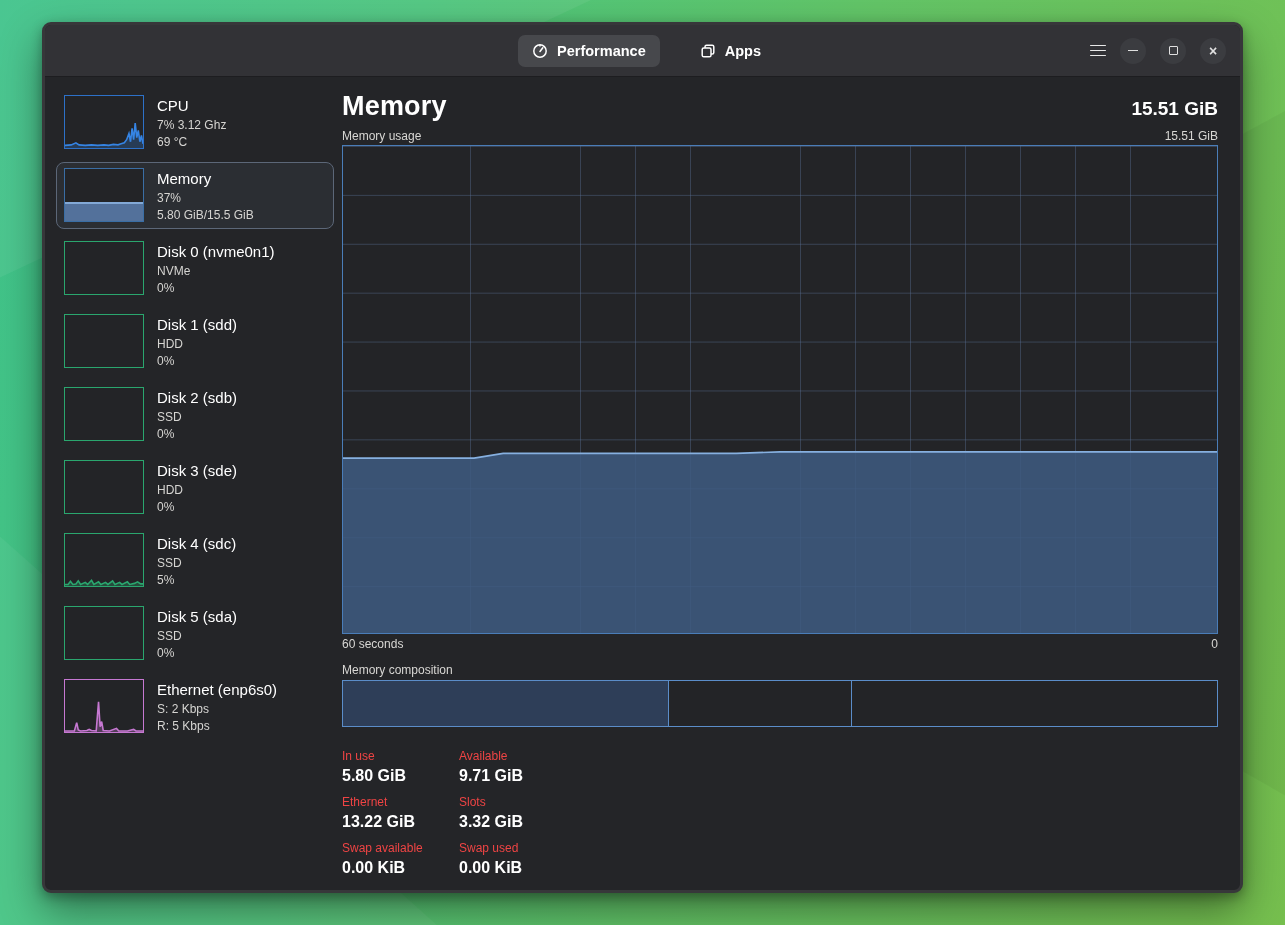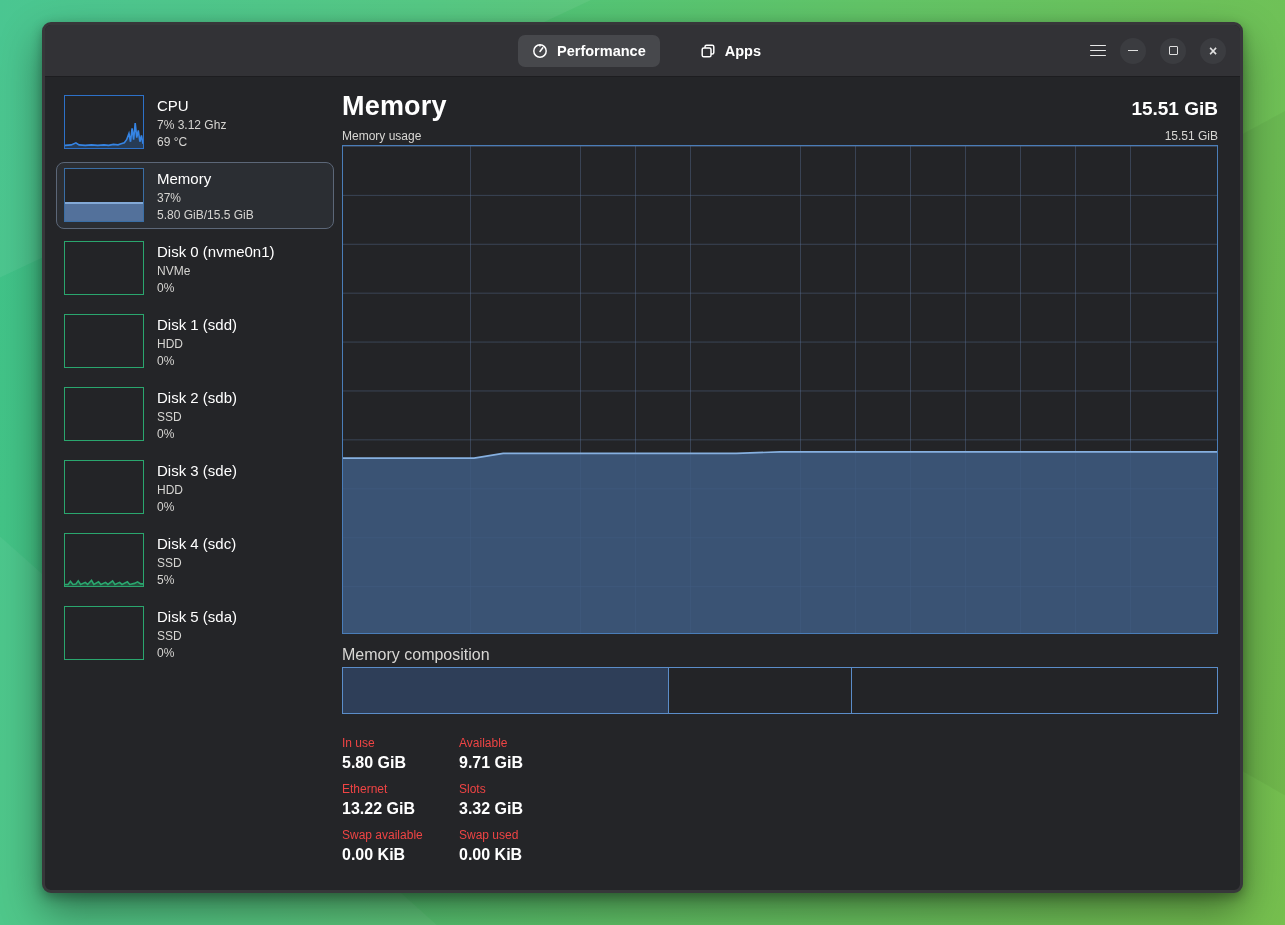--- a/index.html
+++ b/index.html
@@ -60,21 +60,21 @@
   .lbl-row { display:flex; justify-content:space-between; font-size:12px; color:#d8d7d4; margin-bottom:2px; }
   .usage-graph {
     height:489px; border:1px solid #4a7db8; background:#232427; position:relative;
     background-image:
       linear-gradient(to right, rgba(92,118,158,.38) 1px, transparent 1px),
       linear-gradient(to bottom, rgba(92,118,158,.38) 1px, transparent 1px);
     background-size:55px 48.9px; background-position:17px 0;
   }
   .usage-graph svg { position:absolute; inset:0; width:100%; height:100%; display:block; }
   .x-row { display:flex; justify-content:space-between; font-size:12px; color:#d8d7d4; margin-top:3px; }
-  .comp-label { font-size:16px; color:#d8d7d4; margin-top:12px; margin-bottom:3px; }
+  .comp-label { font-size:12px; color:#d8d7d4; margin-top:12px; margin-bottom:3px; }
   .comp-bar { height:47px; border:1px solid #5b8dc9; display:flex; background:#232427; }
   .comp-seg { height:100%; }
   .comp-seg + .comp-seg { border-left:1px solid #5b8dc9; }
   .comp-seg.filled { background:#2e3e58; }
 
   .stats-section { display:flex; margin-top:22px; }
   .stats-grid { display:grid; grid-template-columns:117px 117px; width:234px; flex:none; }
   .stat-cell { margin-bottom:10px; }
   .stat-label { font-size:12px; color:#ef4444; margin-bottom:4px; }
   .stat-value { font-size:16px; font-weight:bold; color:#fff; }
@@ -204,37 +204,54 @@
 
   <div class="side-item">
     <div class="mini-graph" style="border-color: rgb(42, 166, 110);"></div>
     <div class="side-text">
       <div class="si-title">Disk 5 (sda)</div>
       <div class="si-sub si-l1">SSD</div>
       <div class="si-sub si-l2">0%</div>
     </div>
   </div>
 
+  <div class="side-item">
+    <div class="mini-graph" style="border-color: rgb(198, 120, 210);">
+            <svg viewBox="0 0 100 100" preserveAspectRatio="none">
+              <path d="M0,100 L0,98 L12,98 L15,82 L17,96 L20,98 L28,97 L31,95 L34,97 L40,98 L43,42 L45,90 L47,80 L49,97 L57,98 L66,93 L69,98 L80,98 L88,95 L91,98 L100,98 L100,100 Z" fill="#c678d2" fill-opacity="0.3"></path>
+              <path d="M0,98 L12,98 L15,82 L17,96 L20,98 L28,97 L31,95 L34,97 L40,98 L43,42 L45,90 L47,80 L49,97 L57,98 L66,93 L69,98 L80,98 L88,95 L91,98 L100,98" fill="none" stroke="#c678d2" stroke-width="1.6" vector-effect="non-scaling-stroke"></path>
+            </svg>
+          </div>
+    <div class="side-text">
+      <div class="si-title">Ethernet (enp6s0)</div>
+      <div class="si-sub si-l1">S: 2 Kbps</div>
+      <div class="si-sub si-l2">R: 5 Kbps</div>
+    </div>
+  </div>
 </div>
 
     <div class="main">
       <div class="main-header">
         <div class="main-title">Memory</div>
         <div class="main-total">15.51 GiB</div>
       </div>
       <div class="lbl-row">
         <span>Memory usage</span>
         <span>15.51 GiB</span>
       </div>
       <div class="usage-graph">
         <svg id="usage-svg" viewBox="0 0 880 489" preserveAspectRatio="none">
             <path d="M0,489 L0.0,313.4 L132.0,313.4 L161.3,308.6 L396.0,308.6 L440.0,307.1 L880.0,307.1 L880,489 Z" fill="#3d5a80" fill-opacity="0.88"></path>
             <path d="M0.0,313.4 L132.0,313.4 L161.3,308.6 L396.0,308.6 L440.0,307.1 L880.0,307.1" fill="none" stroke="#86b0e0" stroke-width="1.6" vector-effect="non-scaling-stroke"></path>
           </svg>
       </div>
+      <div class="x-row">
+        <span>60 seconds</span>
+        <span>0</span>
+      </div>
       <div class="comp-label">Memory composition</div>
       <div class="comp-bar" id="comp-bar">
           <div class="comp-seg filled" style="width: 37.2%;"></div>
           <div class="comp-seg" style="width: 20.9%;"></div>
           <div class="comp-seg" style="width: 41.9%;"></div>
         </div>
 
       <div class="stats-section">
         <div class="stats-grid" id="stats-grid">
             <div class="stat-cell">

